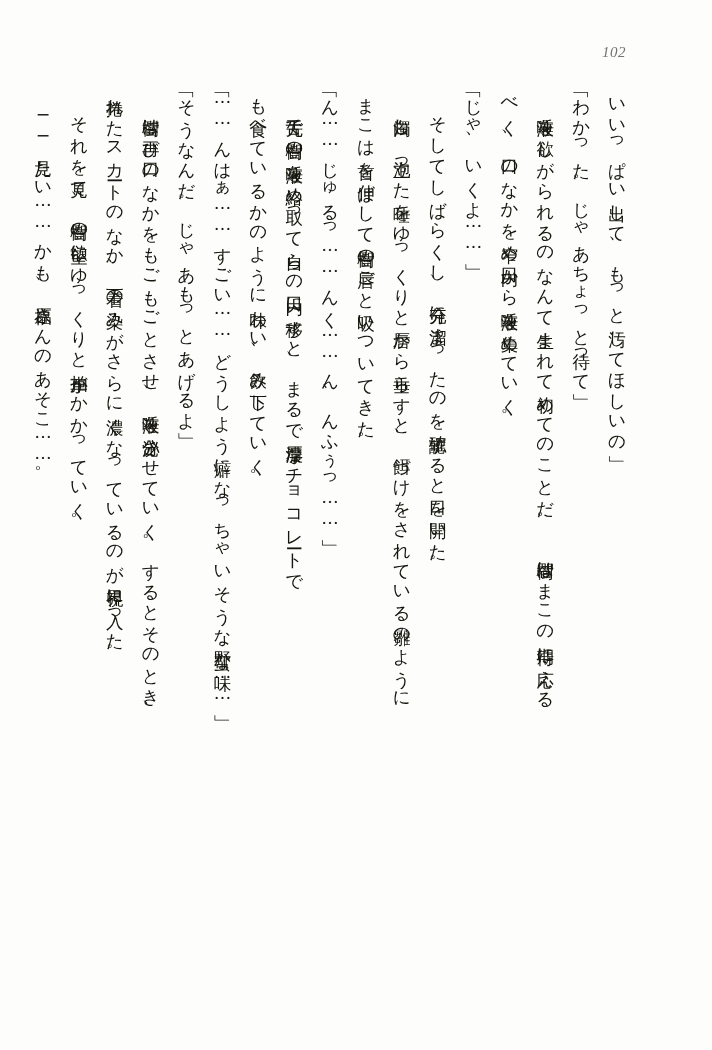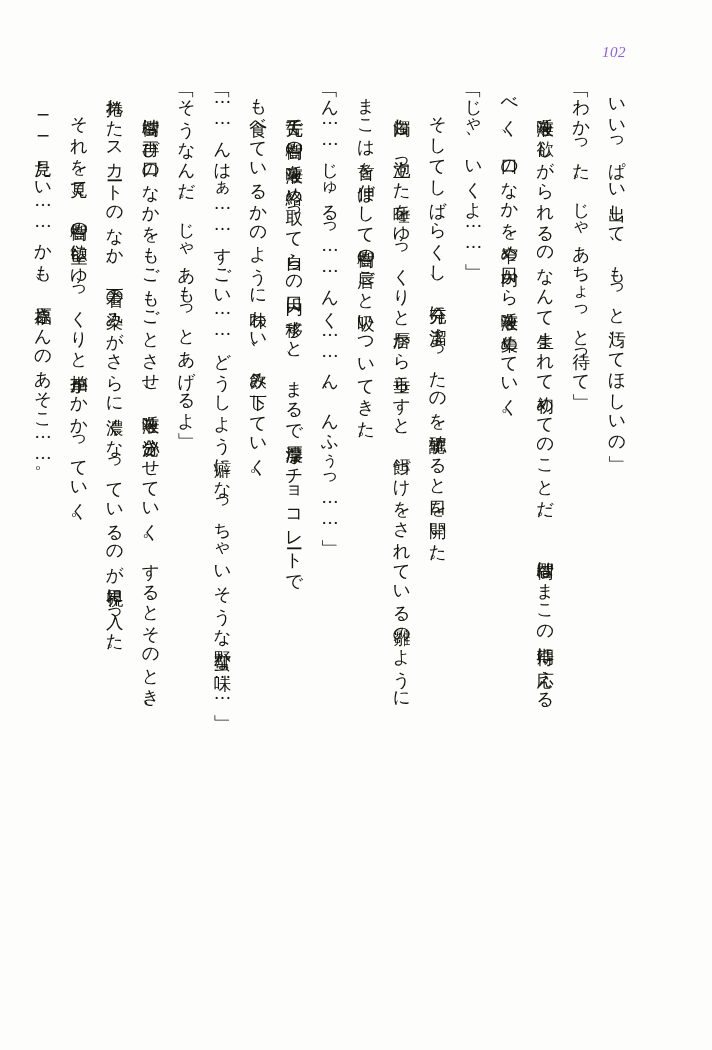--- a/index.html
+++ b/index.html
@@ -23,21 +23,21 @@
     height: 1050px;
     background: #fdfdfb;
   }
   #page-number {
     position: absolute;
     top: 44px;
     right: 86px;
     font-family: "Liberation Serif", serif;
     font-style: italic;
     font-size: 15px;
-    color: #8b5cf6;
+    color: #737373;
     letter-spacing: 0.5px;
   }
   #body-text {
     position: absolute;
     top: 86px;
     right: 78px;
     height: 900px;
     width: 560px;
     writing-mode: vertical-rl;
     -webkit-writing-mode: vertical-rl;

